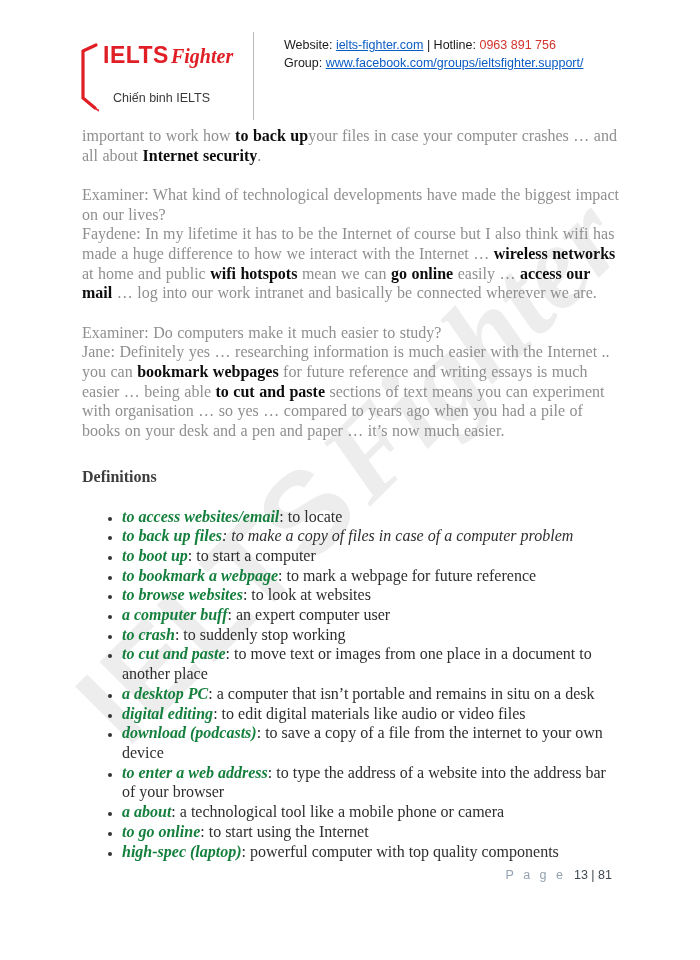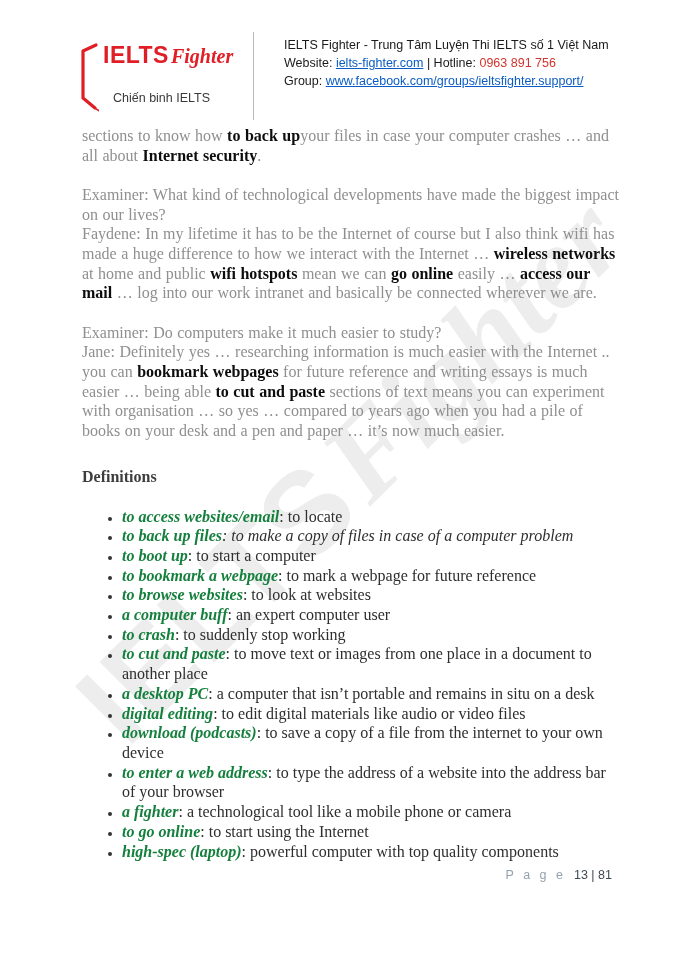--- a/index.html
+++ b/index.html
@@ -93,34 +93,33 @@
       </svg>
       <div class="logo-text">
         <div class="brand">
           <span class="brand-bold">IELTS</span><span class="brand-script">Fighter</span>
         </div>
         <div class="tagline">Chiến binh IELTS</div>
       </div>
     </div>
     <div class="divider"></div>
     <div class="contact">
-      <div>IELTS Fighter - Trung Tâm Luyện Thi IELTS số 1 Việt Nam</div>
       <div>
         <span>Website: </span><a class="link">ielts-fighter.com</a><span> | Hotline: </span><span class="hotline">0963 891 756</span>
       </div>
       <div>
         <span>Group: </span><a class="link">www.facebook.com/groups/ieltsfighter.support/</a>
       </div>
     </div>
   </header>
 
   <main class="content">
     <div>
         <div class="para-block">
-          <p class="para"><span>sections to know how </span><span class="run-bold">to back up</span><span>your files in case your computer crashes … and all about </span><span class="run-bold">Internet security</span><span>.</span></p>
+          <p class="para"><span>important to work how </span><span class="run-bold">to back up</span><span>your files in case your computer crashes … and all about </span><span class="run-bold">Internet security</span><span>.</span></p>
         </div>
         <div class="para-block">
           <p class="para"><span>Examiner: What kind of technological developments have made the biggest impact on our lives?</span></p>
           <p class="para"><span>Faydene: In my lifetime it has to be the Internet of course but I also think wifi has made a huge difference to how we interact with the Internet … </span><span class="run-bold">wireless networks</span><span> at home and public </span><span class="run-bold">wifi hotspots</span><span> mean we can </span><span class="run-bold">go online</span><span> easily … </span><span class="run-bold">access our mail</span><span> … log into our work intranet and basically be connected wherever we are.</span></p>
         </div>
         <div class="para-block">
           <p class="para"><span>Examiner: Do computers make it much easier to study?</span></p>
           <p class="para"><span>Jane: Definitely yes … researching information is much easier with the Internet .. you can </span><span class="run-bold">bookmark webpages</span><span> for future reference and writing essays is much easier … being able </span><span class="run-bold">to cut and paste</span><span> sections of text means you can experiment with organisation … so yes … compared to years ago when you had a pile of books on your desk and a pen and paper … it’s now much easier.</span></p>
         </div>
       </div>
@@ -131,21 +130,21 @@
         <li><span class="term">to boot up</span><span>: </span><span>to start a computer</span></li>
         <li><span class="term">to bookmark a webpage</span><span>: </span><span>to mark a webpage for future reference</span></li>
         <li><span class="term">to browse websites</span><span>: </span><span>to look at websites</span></li>
         <li><span class="term">a computer buff</span><span>: </span><span>an expert computer user</span></li>
         <li><span class="term">to crash</span><span>: </span><span>to suddenly stop working</span></li>
         <li><span class="term">to cut and paste</span><span>: </span><span>to move text or images from one place in a document to another place</span></li>
         <li><span class="term">a desktop PC</span><span>: </span><span>a computer that isn’t portable and remains in situ on a desk</span></li>
         <li><span class="term">digital editing</span><span>: </span><span>to edit digital materials like audio or video files</span></li>
         <li><span class="term">download (podcasts)</span><span>: </span><span>to save a copy of a file from the internet to your own device</span></li>
         <li><span class="term">to enter a web address</span><span>: </span><span>to type the address of a website into the address bar of your browser</span></li>
-        <li><span class="term">a fighter</span><span>: </span><span>a technological tool like a mobile phone or camera</span></li>
+        <li><span class="term">a about</span><span>: </span><span>a technological tool like a mobile phone or camera</span></li>
         <li><span class="term">to go online</span><span>: </span><span>to start using the Internet</span></li>
         <li><span class="term">high-spec (laptop)</span><span>: </span><span>powerful computer with top quality components</span></li>
       </ul>
   </main>
 
   <footer class="page-footer">
     <span class="pg-label">P a g e</span><span class="pg-value">13 | 81</span>
   </footer>
 
 </div>

